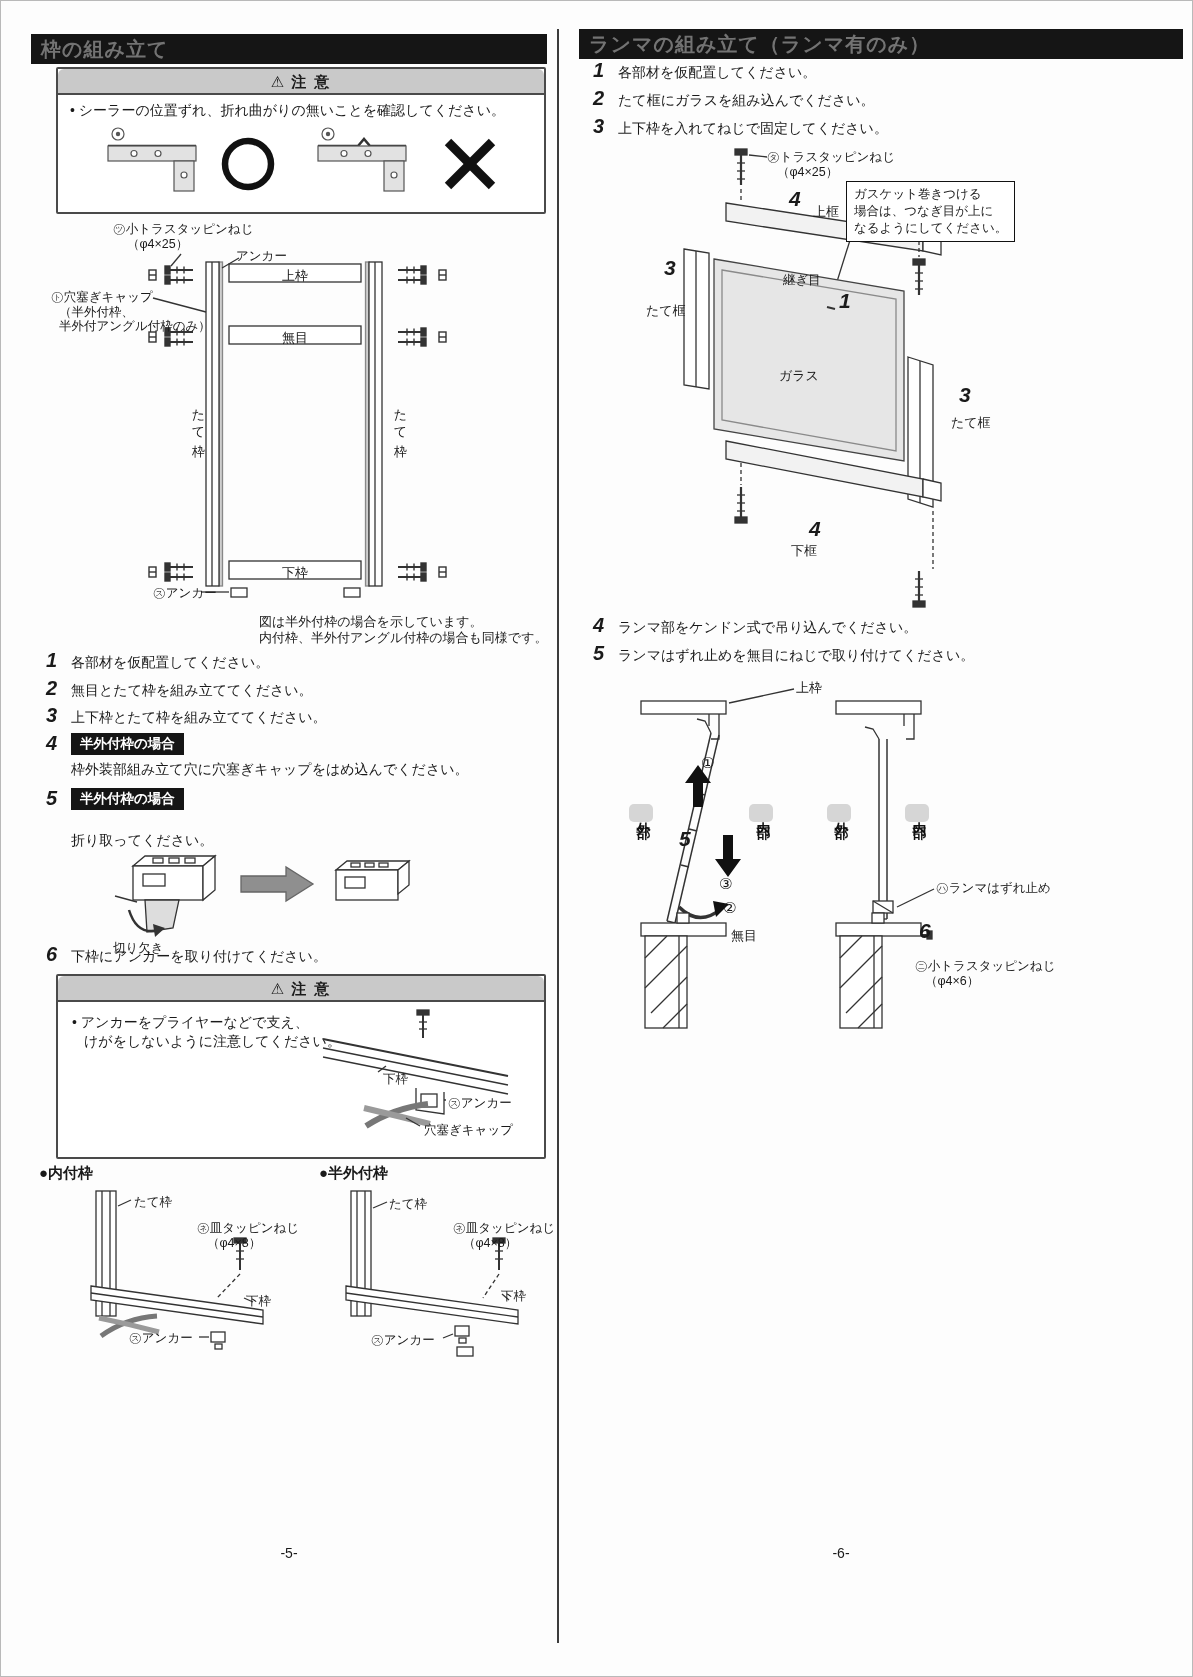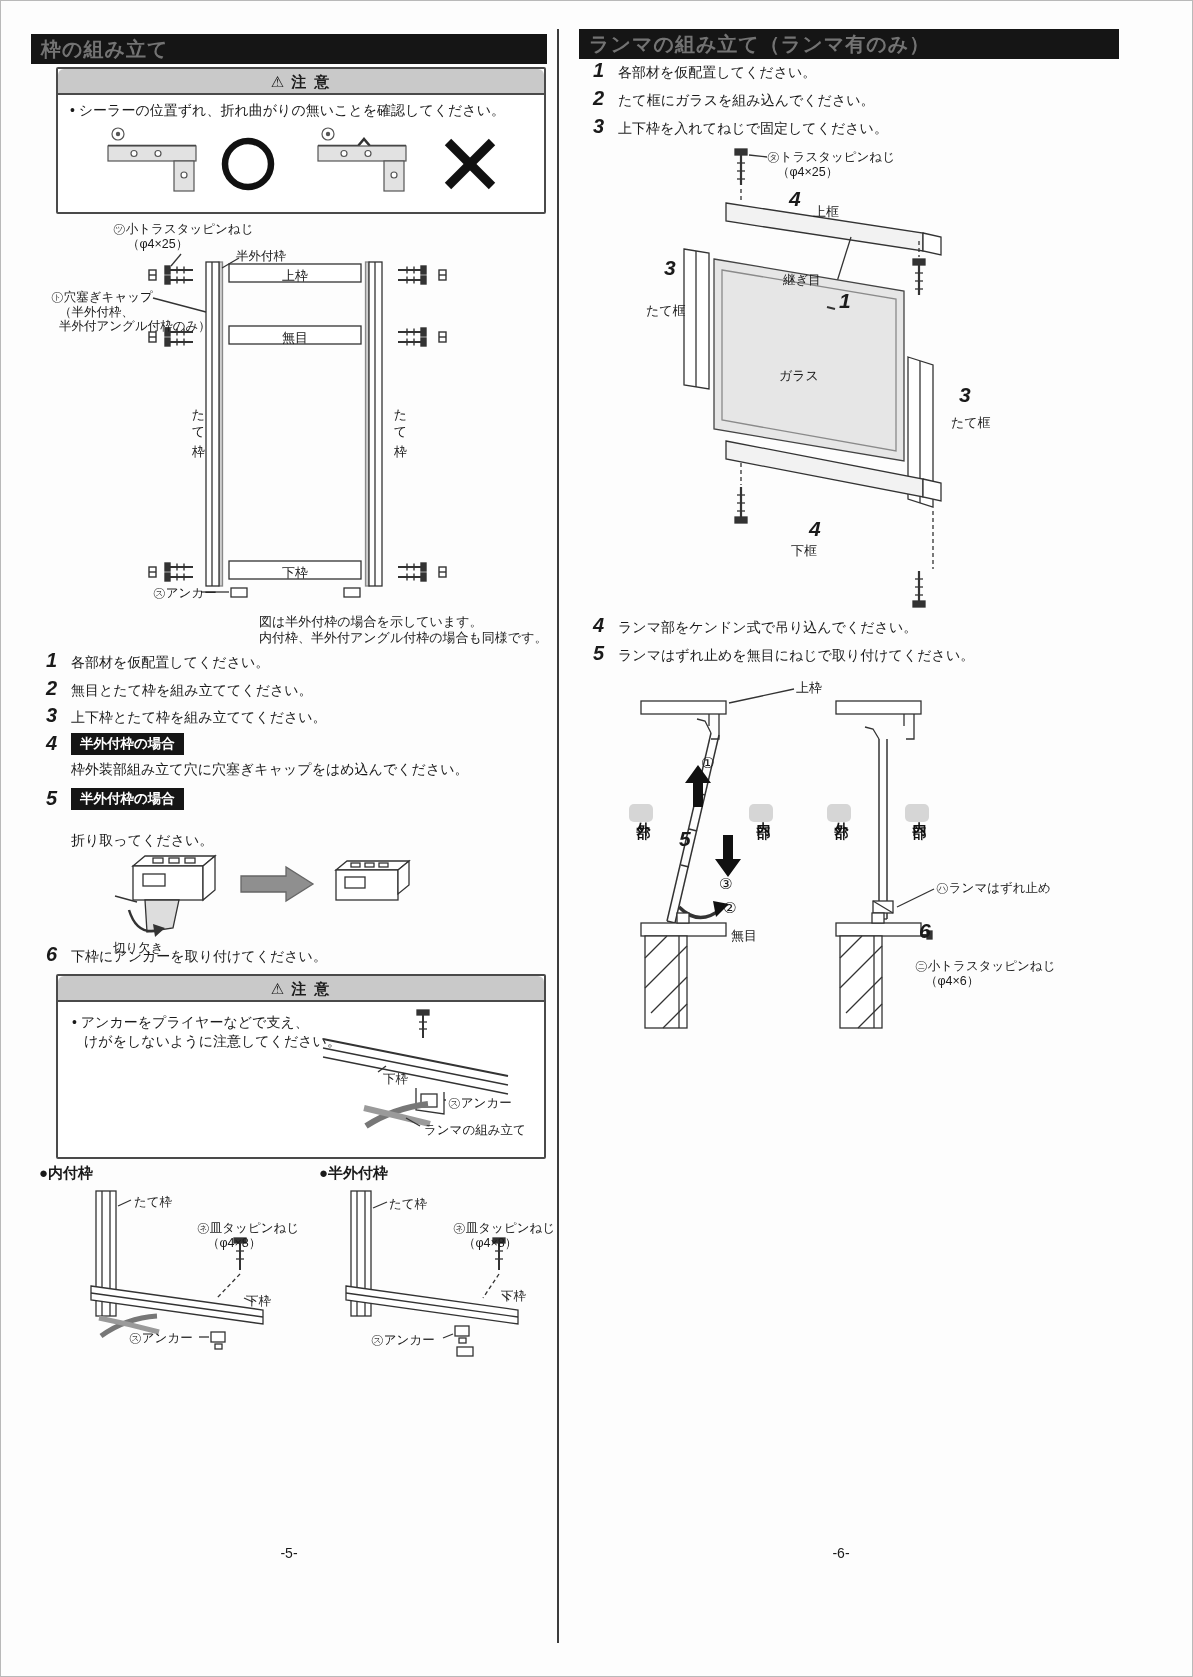--- a/index.html
+++ b/index.html
@@ -117,21 +117,21 @@
       <use href="#clip" x="118" y="59"></use>
         <use href="#clip" x="118" y="121"></use>
         <use href="#clip" x="118" y="356"></use>
       <use href="#clip" x="408" y="59"></use>
         <use href="#clip" x="408" y="121"></use>
         <use href="#clip" x="408" y="356"></use>
     </g>
   </svg>
   <div class="abs lbl" style="left:112px;top:221px">㋡小トラスタッピンねじ</div>
   <div class="abs lbl" style="left:126px;top:236px">（φ4×25）</div>
-  <div class="abs lbl" style="left:235px;top:248px">半外付枠</div>
+  <div class="abs lbl" style="left:235px;top:248px">アンカー</div>
   <div class="abs lbl13" style="left:228px;top:266px;width:132px;text-align:center">上枠</div>
   <div class="abs lbl" style="left:50px;top:289px">㋣穴塞ぎキャップ</div>
   <div class="abs lbl" style="left:58px;top:304px">（半外付枠、</div>
   <div class="abs lbl" style="left:58px;top:318px">半外付アングル付枠のみ）</div>
   <div class="abs lbl13" style="left:228px;top:328px;width:132px;text-align:center">無目</div>
   <div class="abs lbl13 vert" style="left:188px;top:398px">たて枠</div>
   <div class="abs lbl13 vert" style="left:390px;top:398px">たて枠</div>
   <div class="abs lbl13" style="left:228px;top:563px;width:132px;text-align:center">下枠</div>
   <div class="abs lbl" style="left:152px;top:585px">㋜アンカー</div>
   <div class="abs lbl13" style="left:258px;top:612px">図は半外付枠の場合を示しています。</div>
@@ -195,21 +195,21 @@
         <rect x="113" y="90" width="16" height="13" fill="#fff"></rect>
         <path d="M 58 122 Q 86 104 120 100" stroke="#777" stroke-width="6"></path>
         <path d="M 56 104 Q 90 112 122 120" stroke="#9a9a9a" stroke-width="6"></path>
         <line x1="70" y1="68" x2="78" y2="62"></line>
         <line x1="138" y1="96" x2="136" y2="96"></line>
         <line x1="112" y1="122" x2="98" y2="114"></line>
       </g>
     </svg>
     <div class="abs lbl" style="left:325px;top:96px">下枠</div>
     <div class="abs lbl" style="left:390px;top:120px">㋜アンカー</div>
-    <div class="abs lbl" style="left:366px;top:147px">ランマの組み立て</div>
+    <div class="abs lbl" style="left:366px;top:147px">穴塞ぎキャップ</div>
   </div>
 
   <div class="abs sect-title" style="left:38px;top:1163px">●内付枠</div>
   <div class="abs sect-title" style="left:318px;top:1163px">●半外付枠</div>
   <svg style="left:30px;top:1185px" width="516" height="185" viewBox="0 0 516 185">
     <g stroke="#333" stroke-width="1.3" fill="none">
 
       <rect x="65" y="5" width="20" height="125" fill="#fff"></rect>
       <line x1="71" y1="5" x2="71" y2="130"></line>
         <line x1="79" y1="5" x2="79" y2="130"></line>
@@ -252,21 +252,21 @@
   <div class="abs lbl" style="left:245px;top:1293px">下枠</div>
   <div class="abs lbl" style="left:128px;top:1330px">㋜アンカー</div>
   <div class="abs lbl" style="left:388px;top:1196px">たて枠</div>
   <div class="abs lbl" style="left:452px;top:1220px">㋧皿タッピンねじ</div>
   <div class="abs lbl" style="left:462px;top:1235px">（φ4×8）</div>
   <div class="abs lbl" style="left:500px;top:1288px">下枠</div>
   <div class="abs lbl" style="left:370px;top:1332px">㋜アンカー</div>
 
   <div class="pagenum" style="left:30px;top:1544px;width:516px">-5-</div>
 
-  <div class="sec-header" style="left:578px;top:28px;width:540px">ランマの組み立て（ランマ有のみ）</div>
+  <div class="sec-header" style="left:578px;top:28px;width:604px">ランマの組み立て（ランマ有のみ）</div>
 
   <div class="abs step-num" style="left:592px;top:58px">1</div>
   <div class="abs step-text" style="left:617px;top:63px">各部材を仮配置してください。</div>
   <div class="abs step-num" style="left:592px;top:86px">2</div>
   <div class="abs step-text" style="left:617px;top:91px">たて框にガラスを組み込んでください。</div>
   <div class="abs step-num" style="left:592px;top:114px">3</div>
   <div class="abs step-text" style="left:617px;top:119px">上下枠を入れてねじで固定してください。</div>
 
   <svg style="left:600px;top:140px" width="560" height="475" viewBox="0 0 560 475">
     <defs>
@@ -309,20 +309,25 @@
       <use href="#sD" x="140" y="8"></use>
       <use href="#sD" x="318" y="118"></use>
       <use href="#sU" x="140" y="346"></use>
       <use href="#sU" x="318" y="430"></use>
     </g>
   </svg>
   <div class="abs lbl" style="left:766px;top:149px">㋟トラスタッピンねじ</div>
   <div class="abs lbl" style="left:776px;top:164px">（φ4×25）</div>
   <div class="abs bold-num" style="left:788px;top:186px">4</div>
   <div class="abs lbl13" style="left:812px;top:202px">上框</div>
+  <div class="callout" style="left:845px;top:180px">
+    <div>ガスケット巻きつける</div>
+    <div>場合は、つなぎ目が上に</div>
+    <div>なるようにしてください。</div>
+  </div>
   <div class="abs bold-num" style="left:663px;top:255px">3</div>
   <div class="abs lbl13" style="left:645px;top:301px">たて框</div>
   <div class="abs lbl" style="left:782px;top:272px">継ぎ目</div>
   <div class="abs bold-num" style="left:838px;top:288px">1</div>
   <div class="abs lbl13" style="left:778px;top:366px">ガラス</div>
   <div class="abs bold-num" style="left:958px;top:382px">3</div>
   <div class="abs lbl13" style="left:950px;top:413px">たて框</div>
   <div class="abs bold-num" style="left:808px;top:516px">4</div>
   <div class="abs lbl13" style="left:790px;top:541px">下框</div>
 

